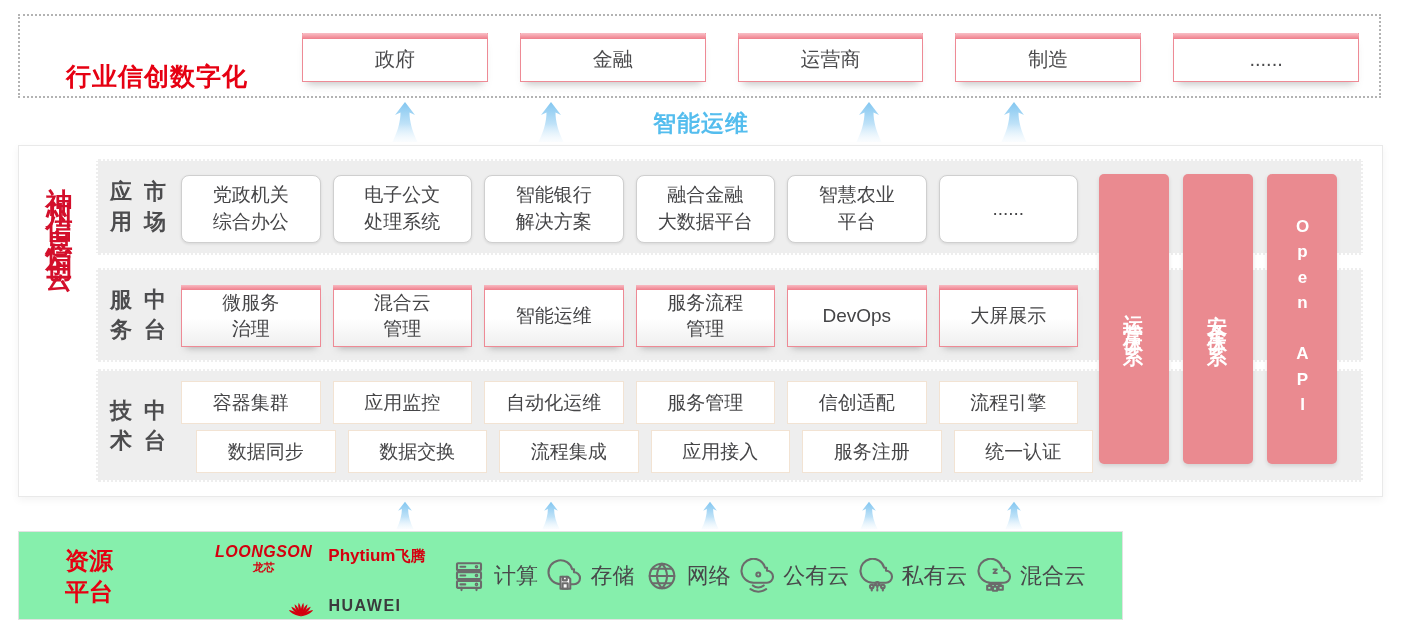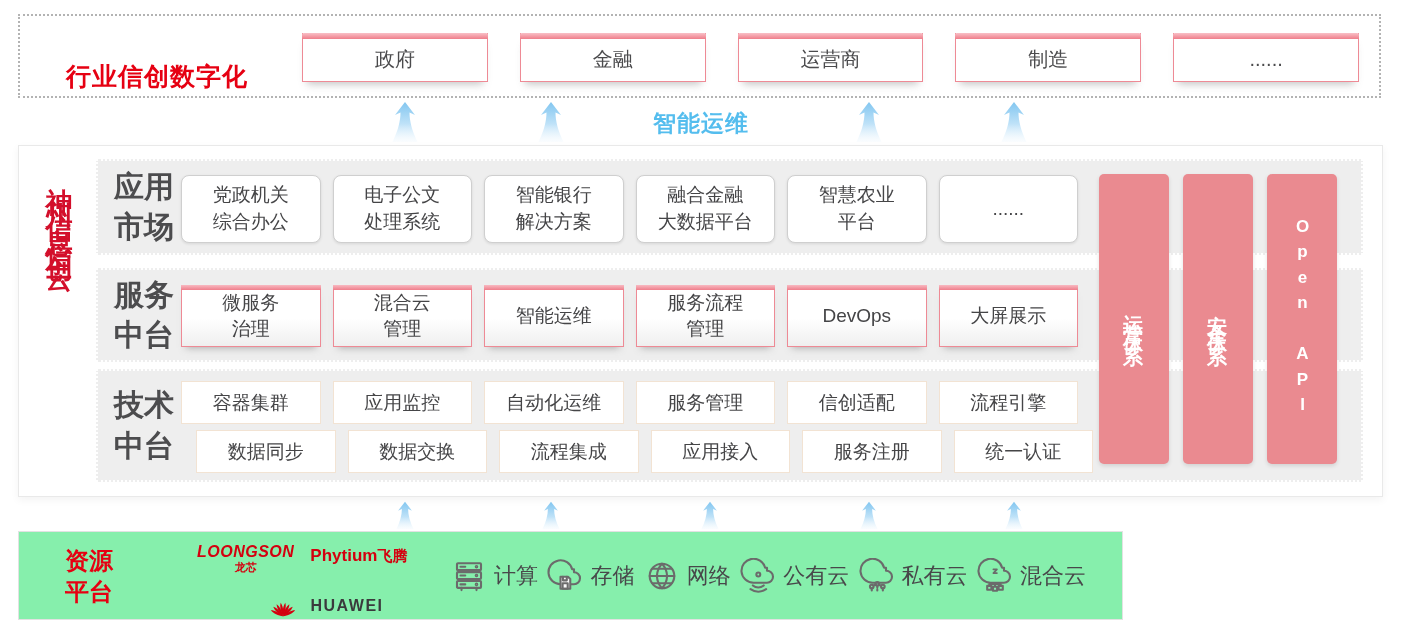--- a/index.html
+++ b/index.html
@@ -26,22 +26,22 @@
     border:1px solid #e9e9e9;box-sizing:border-box;box-shadow:0 3px 8px rgba(0,0,0,.05);}
   .plat-title{position:absolute;left:22px;top:20px;height:312px;display:flex;align-items:center;
     writing-mode:vertical-rl;text-orientation:upright;font-size:27px;font-weight:bold;
     color:#d30f2b;letter-spacing:.5em;}
   .prow{position:absolute;left:77px;width:1267px;background:#eeeeee;
     border:2px dotted #ffffff;box-sizing:border-box;}
   .prow-1{top:13px;height:96px;}
   .prow-2{top:122px;height:94px;}
   .prow-3{top:223px;height:113px;}
   .prow-label{position:absolute;left:12px;top:0;bottom:0;width:68px;display:flex;
-    flex-direction:column;align-items:center;justify-content:center;
-    font-size:30px;font-weight:bold;color:#4c4c4e;line-height:1.35;}
+    flex-direction:row;align-items:center;justify-content:center;
+    font-size:22px;font-weight:bold;color:#4c4c4e;line-height:1.35;}
   .cards{position:absolute;left:83px;width:897px;display:flex;gap:12px;}
   .app-cards{top:14px;height:68px;}
   .app-card{flex:1;background:#fff;border:1px solid #cfcfcf;border-radius:8px;
     display:flex;flex-direction:column;align-items:center;justify-content:center;
     font-size:19px;line-height:1.4;color:#454547;box-shadow:0 1px 3px rgba(0,0,0,.10);}
   .svc-cards{top:15px;height:62px;}
   .svc-card{position:relative;flex:1;border:1px solid #ee8a95;border-top:none;
     background:linear-gradient(180deg,#ffffff 55%,#efefef 100%);
     display:flex;flex-direction:column;align-items:center;justify-content:center;
     font-size:19px;line-height:1.35;color:#454547;box-shadow:0 6px 7px -5px rgba(110,110,110,.5);}
@@ -55,21 +55,21 @@
     display:flex;align-items:center;justify-content:center;box-shadow:0 2px 4px rgba(0,0,0,.12);}
   .pillar-text{writing-mode:vertical-rl;text-orientation:upright;color:#fff;font-weight:bold;
     font-size:20px;letter-spacing:.5em;}
   .pillar-text.latin{font-size:17px;letter-spacing:.38em;}
   .pillar-1{left:1080px;} .pillar-2{left:1164px;} .pillar-3{left:1248px;}
   
   .bottom-box{position:absolute;left:18px;top:531px;width:1105px;height:89px;background:#86efac;
     border:1px solid #e2e2e2;box-sizing:border-box;}
   .res-title{position:absolute;left:46px;top:50%;transform:translateY(-50%);
     font-size:24px;font-weight:bold;color:#e60012;line-height:1.3;}
-  .logos{position:absolute;left:178px;top:11px;width:260px;}
+  .logos{position:absolute;left:196px;top:11px;width:260px;}
   .logo-row1{display:flex;align-items:flex-start;gap:16px;}
   .loongson{display:flex;flex-direction:column;align-items:center;color:#d4000f;}
   .loongson .nm{font-style:italic;font-weight:900;font-size:16px;letter-spacing:.5px;}
   .loongson .sub{font-size:11px;font-weight:bold;margin-top:-1px;}
   .phytium{color:#d4000f;font-weight:bold;font-size:17px;padding-top:3px;}
   .phytium .sub{font-size:15px;}
   .logo-row2{margin-top:20px;display:flex;align-items:center;justify-content:center;gap:16px;}
   .huawei-name{font-size:16px;font-weight:bold;color:#3a3a3c;letter-spacing:1.5px;}
   .res-items{position:absolute;left:432px;right:36px;top:0;bottom:0;display:flex;
     align-items:center;justify-content:space-between;}

